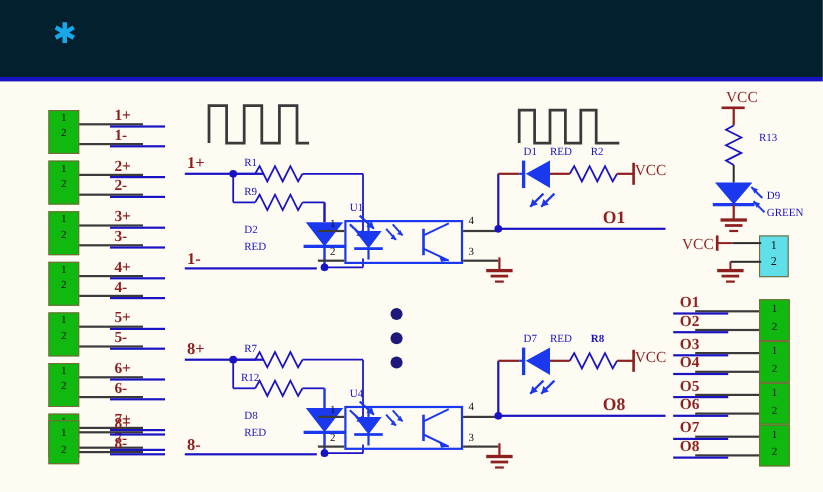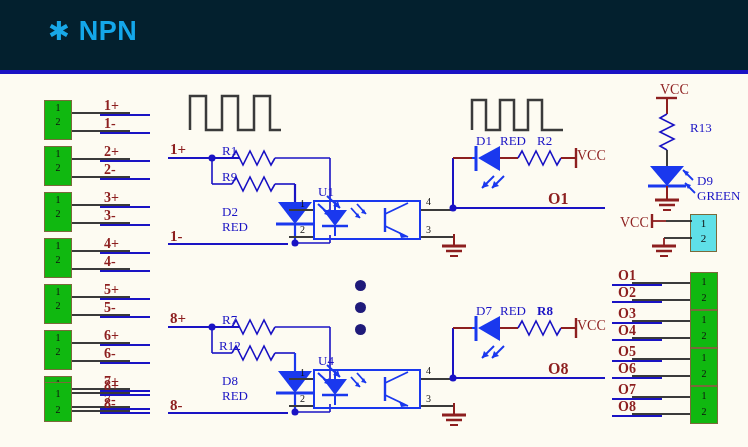--- a/index.html
+++ b/index.html
@@ -32,36 +32,35 @@
   .tb .pn{position:absolute;left:0;width:100%;text-align:center;color:#101010;font-size:10px;
           font-family:"Liberation Serif",serif;}
   .tb .p1{top:1px;} .tb .p2{top:15px;}
   .pwrblk{position:absolute;background:#5fe0e8;border:1px solid #7a6a3a;box-sizing:border-box;}
   .pwrblk .pn{position:absolute;left:0;width:100%;text-align:center;color:#101010;font-size:11px;}
   .pwrblk .p1{top:2px;} .pwrblk .p2{top:17px;}
 
   
   .lblR{position:absolute;color:#8d1f1f;font-weight:bold;font-size:14px;
         font-family:"Liberation Serif",serif;white-space:nowrap;}
-  .lblB{position:absolute;color:#1a13c4;font-size:13px;font-family:"Liberation Serif",serif;
+  .lblB{position:absolute;color:#1a13c4;font-size:10px;font-family:"Liberation Serif",serif;
         white-space:nowrap;}
   .pinNum{position:absolute;color:#101010;font-size:10px;font-family:"Liberation Serif",serif;}
 
   .optobox{position:absolute;border:2px solid #1a38ee;box-sizing:border-box;background:transparent;}
   svg{position:absolute;overflow:visible;}
 </style>
 </head>
 <body>
 
 <div id="root">
 
   <div class="header">
     <div class="header-inner">
       <span class="hdr-star">✱</span>
-      <span class="hdr-title">NPN</span>
     </div>
   </div>
   <div class="hdr-rule"></div>
 
 
   <div class="tb" style="left:44px;top:100px;width:28px;height:40px;">
     <div class="pn p1">1</div>
     <div class="pn p2">2</div>
   </div>
   <div class="wireK" style="left:72px;top:112px;width:58px;height:2px;"></div>

